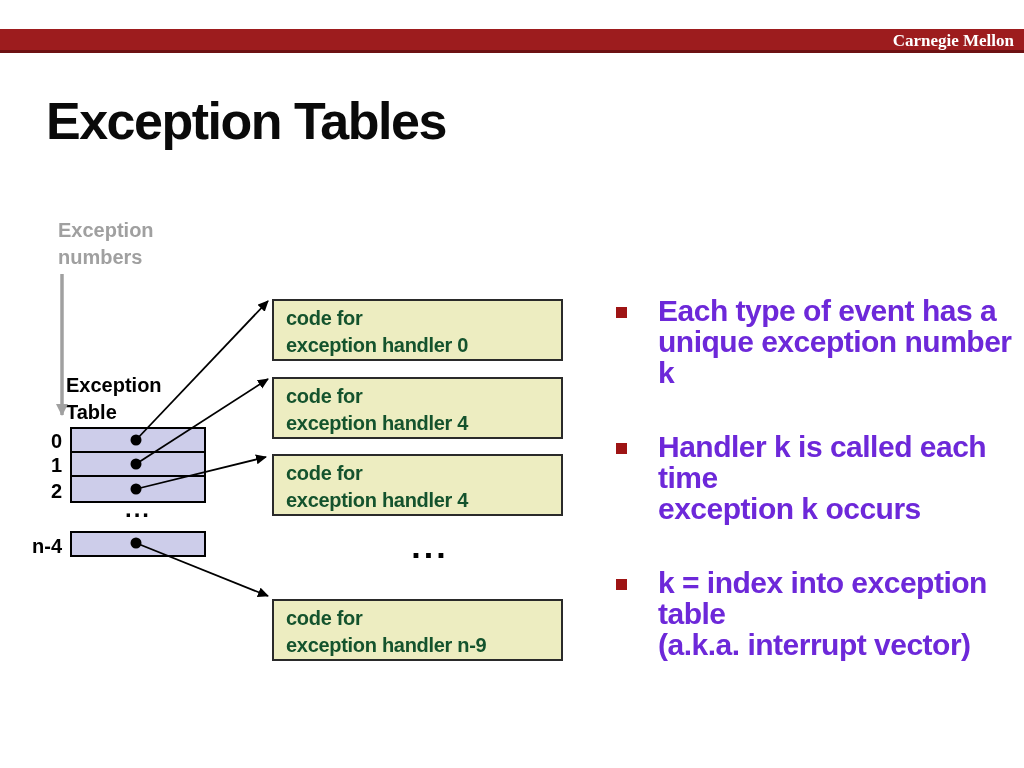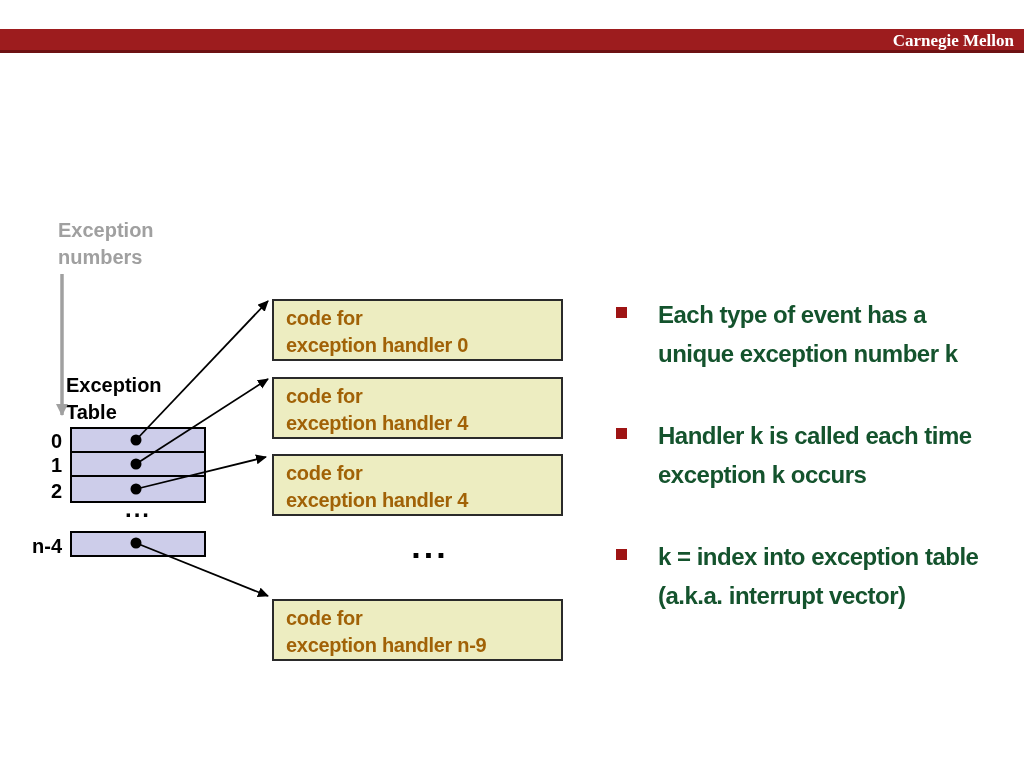--- a/index.html
+++ b/index.html
@@ -80,54 +80,55 @@
   }
 
   
   .handler-box{
     position:absolute;left:272px;width:291px;height:62px;
     background:var(--handler-fill);
     border:2px solid #2a2a2a;
     padding:4px 0 0 12px;
   }
   .handler-line{
-    display:block;font-size:20px;font-weight:bold;color:#a16207;
+    display:block;font-size:20px;font-weight:bold;color:#14532d;
     line-height:27px;letter-spacing:-0.3px;white-space:nowrap;
   }
   .handlers-ellipsis{
     position:absolute;left:385px;top:498px;width:90px;
     text-align:center;font-size:34px;font-weight:bold;color:#000;
     letter-spacing:3px;
   }
 
   
   .arrows-svg{position:absolute;left:0;top:0;width:1024px;height:768px;pointer-events:none;z-index:5;}
 
   
   .bullet-list{position:absolute;left:616px;top:266px;width:400px;}
   .bullet-item{display:flex;align-items:flex-start;margin-bottom:43px;}
   .bullet-square{
     width:11px;height:11px;background:var(--bullet-red);
     margin-top:12px;flex:0 0 11px;
   }
   .bullet-text{
     margin-left:31px;
-    font-size:24px;font-weight:bold;color:#14532d;
-    line-height:39px;letter-spacing:-0.5px;white-space:pre-line;
+    font-size:30px;font-weight:bold;color:#6d28d9;
+    line-height:31px;letter-spacing:-0.5px;white-space:pre-line;
   }
 </style>
 </head>
 <body>
 
 <div class="slide">
 
   <div class="top-banner">
     <span class="brand">Carnegie Mellon</span>
   </div>
 
+  <h1 class="slide-title">Exception Tables</h1>
 
   <div class="exc-numbers-label">Exception
 numbers</div>
   <div class="exc-table-label">Exception
 Table</div>
 
   <div class="table-row" style="top:398px;"></div>
   <div class="table-row" style="top:422px;"></div>
   <div class="table-row" style="top:446px;height:28px;"></div>
   <div class="table-row" style="top:502px;"></div>

